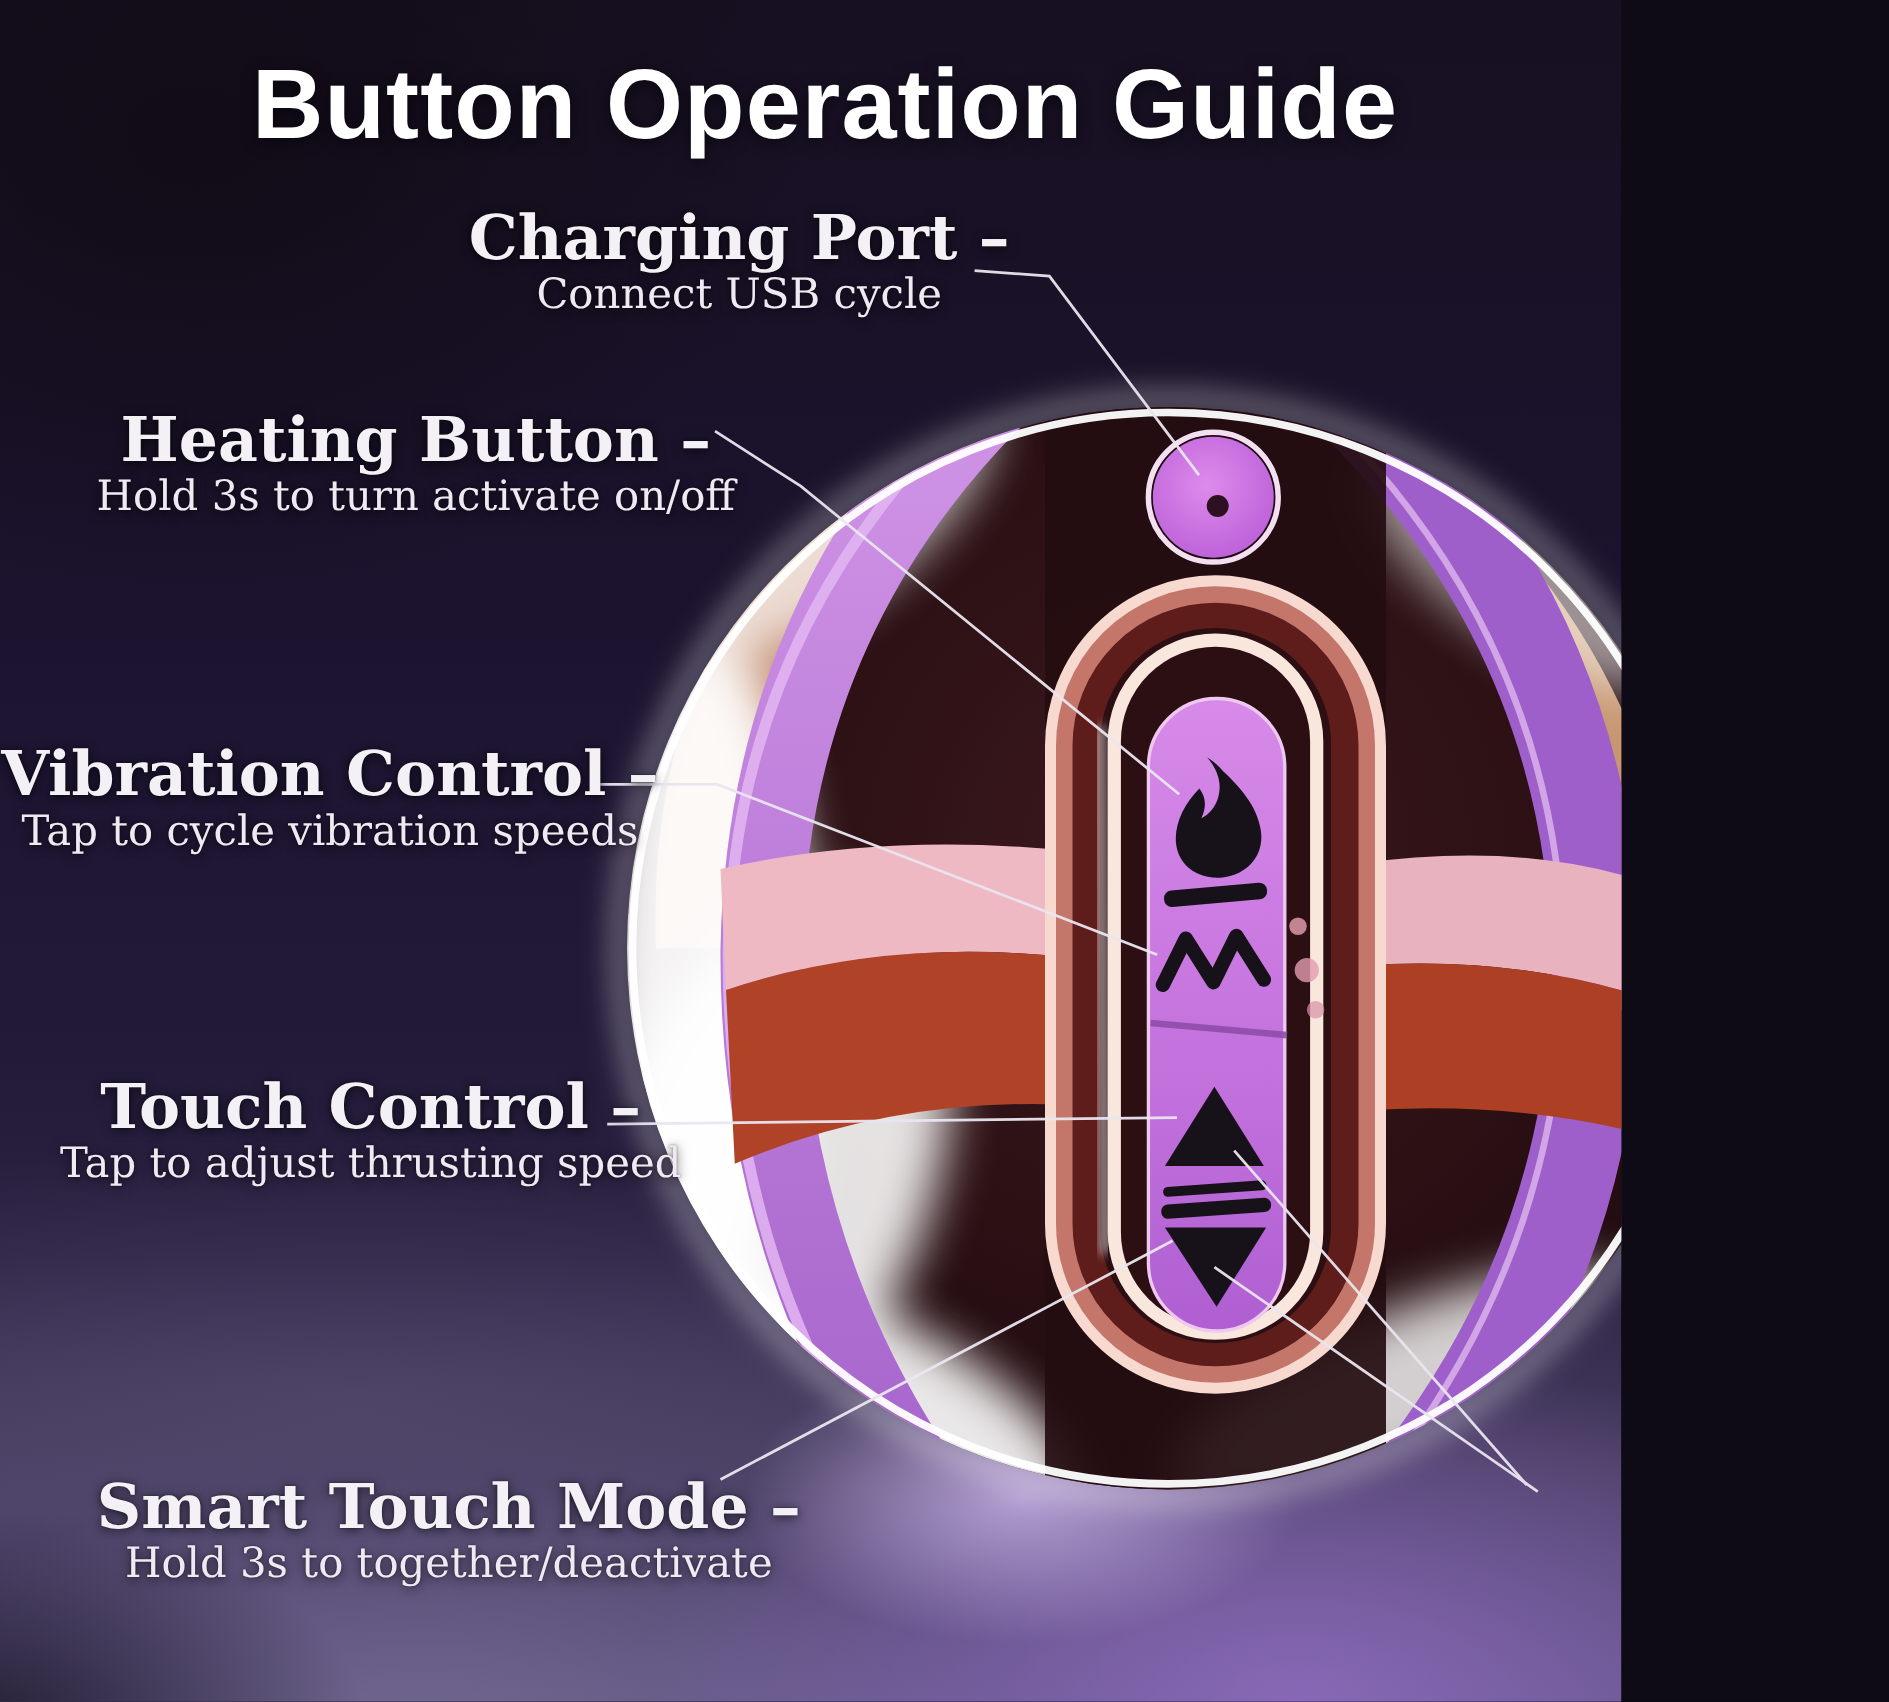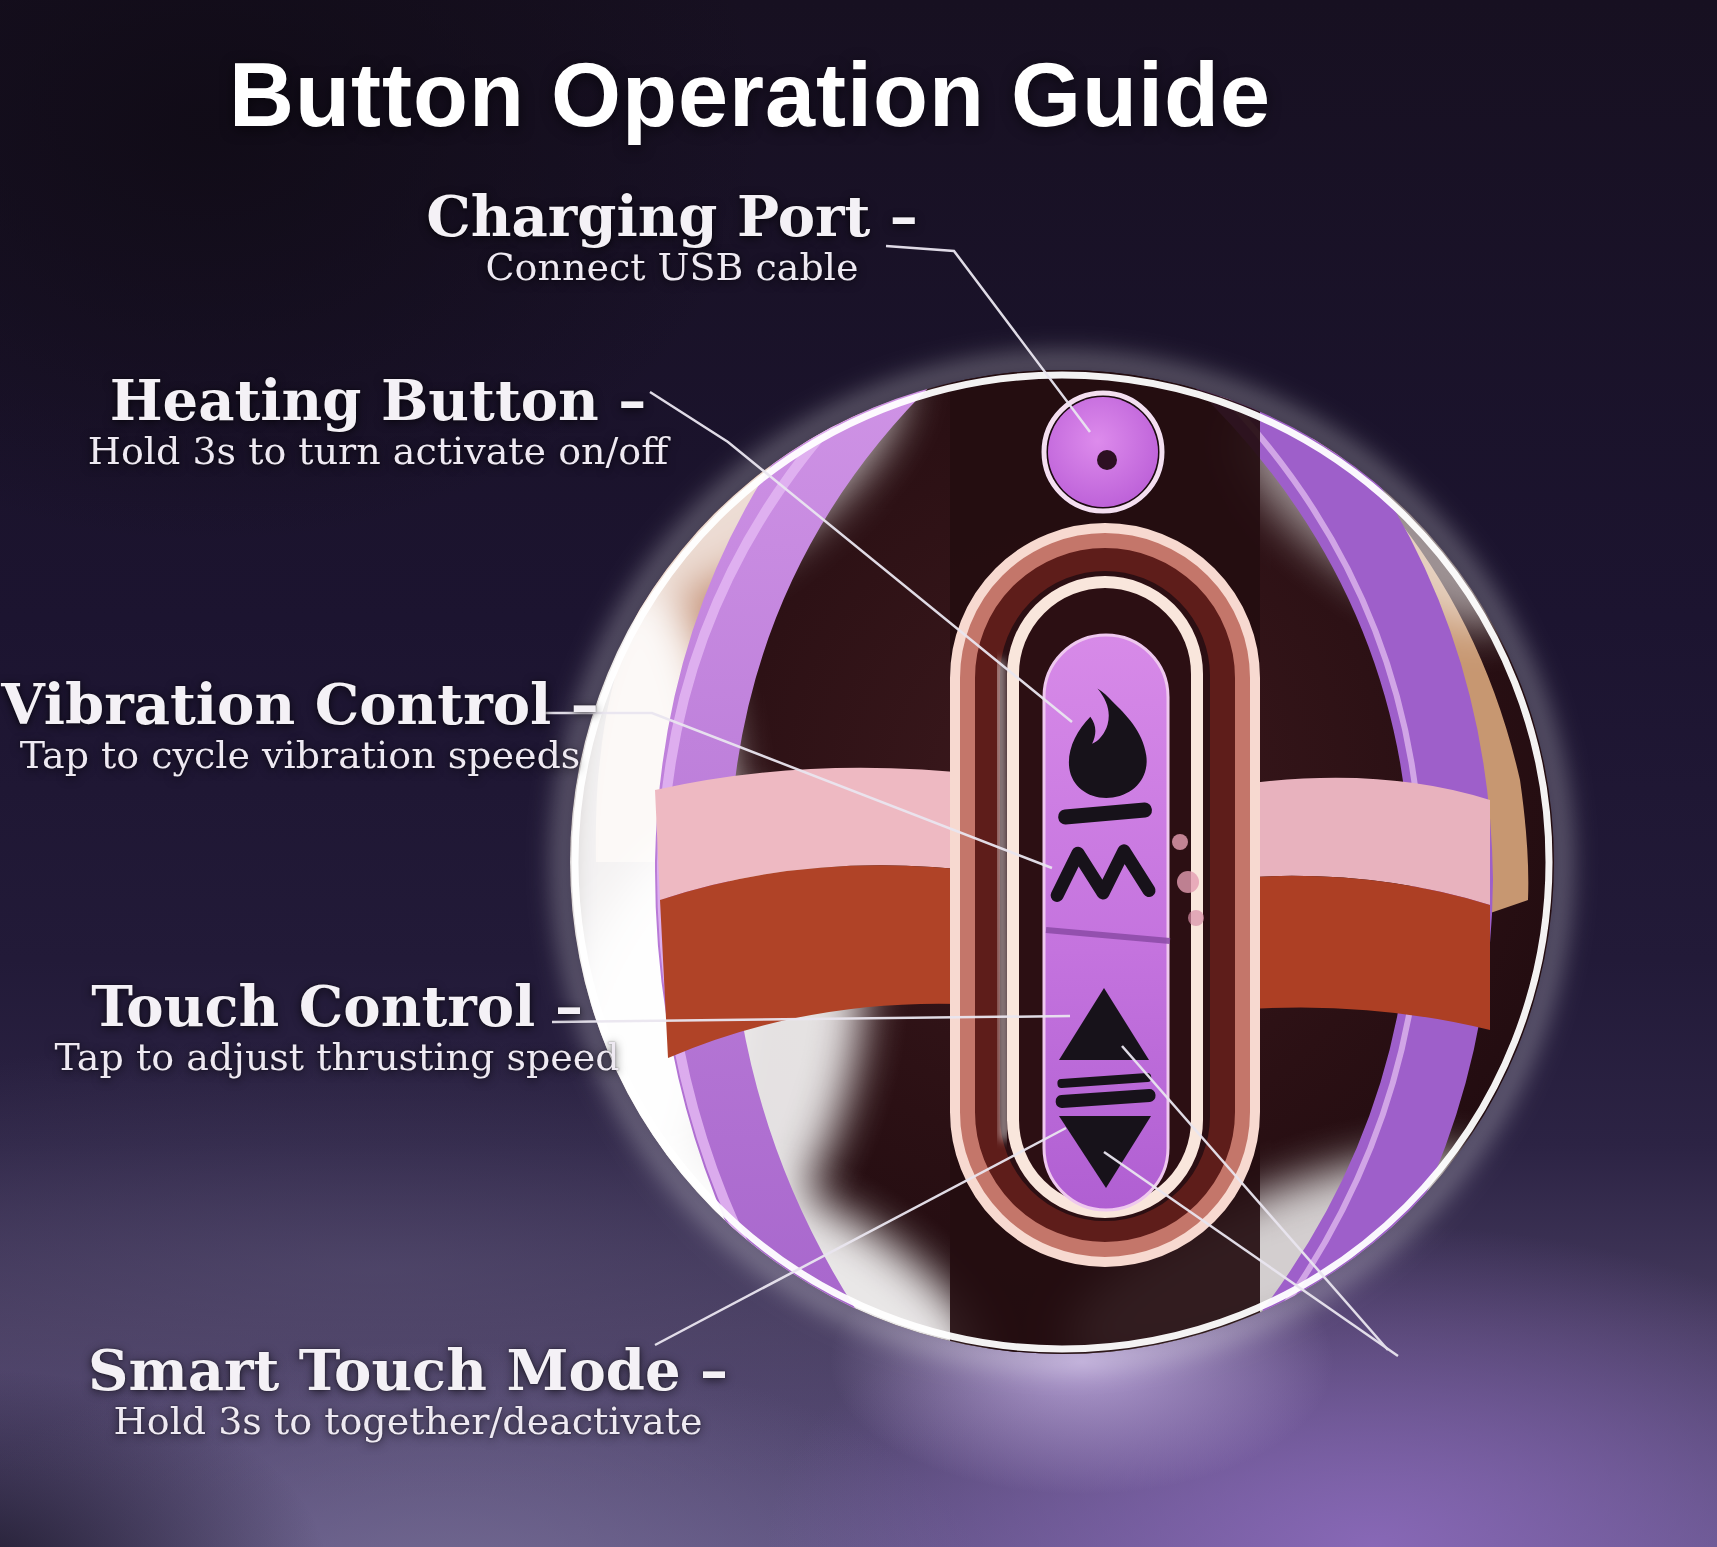--- a/index.html
+++ b/index.html
@@ -1,16 +1,16 @@
 <!DOCTYPE html>
 <html><head>
 <meta charset="utf-8">
 <style>
   html,body{margin:0;padding:0;background:#0e0a16;}
-  .canvas{position:relative;width:1717px;height:1547px;overflow:hidden;
+  .canvas{position:relative;width:1474px;height:1547px;overflow:hidden;
           font-family:"Liberation Sans",sans-serif;}
   
   .bg{position:absolute;inset:0;
     background:
       radial-gradient(520px 300px at -2% 102%, rgba(28,24,42,.95), rgba(28,24,42,0) 70%),
       radial-gradient(360px 190px at 63% 88%, rgba(208,186,238,.75), rgba(208,186,238,0) 70%),
       radial-gradient(980px 520px at 80% 100%, rgba(138,105,185,.95), rgba(138,105,185,0) 62%),
       radial-gradient(900px 420px at 26% 103%, rgba(118,110,148,.8), rgba(118,110,148,0) 60%),
       radial-gradient(1300px 330px at 22% 82%, rgba(96,88,124,.45), rgba(96,88,124,0) 70%),
       radial-gradient(800px 600px at 12% 8%, rgba(16,11,22,.9), rgba(16,11,22,0) 70%),
@@ -153,21 +153,21 @@
       <path d="M 655 1345 L 1066 1128"></path>
       <path d="M 1122 1046 L 1388 1350"></path>
       <path d="M 1104 1152 L 1398 1356"></path>
     </g>
   </svg>
 
   <div class="title">Button Operation Guide</div>
 
   <div class="ann ann-charging">
     <span class="h">Charging Port –</span>
-    <span class="d">Connect USB cable</span>
+    <span class="d">Connect USB cycle</span>
   </div>
   <div class="ann ann-heating">
     <span class="h">Heating Button –</span>
     <span class="d">Hold 3s to turn activate on/off</span>
   </div>
   <div class="ann ann-vibration">
     <span class="h">Vibration Control –</span>
     <span class="d">Tap to cycle vibration speeds</span>
   </div>
   <div class="ann ann-thrust">

